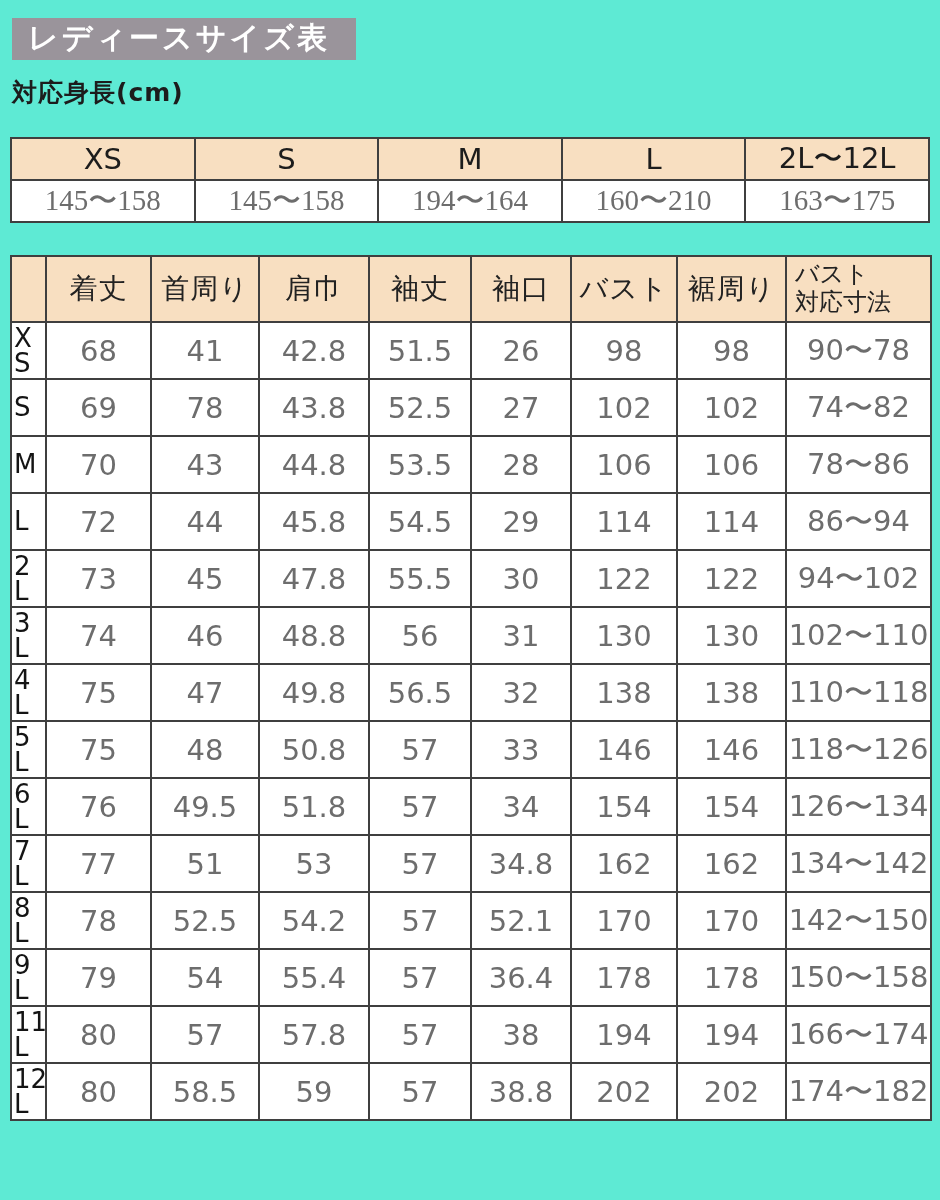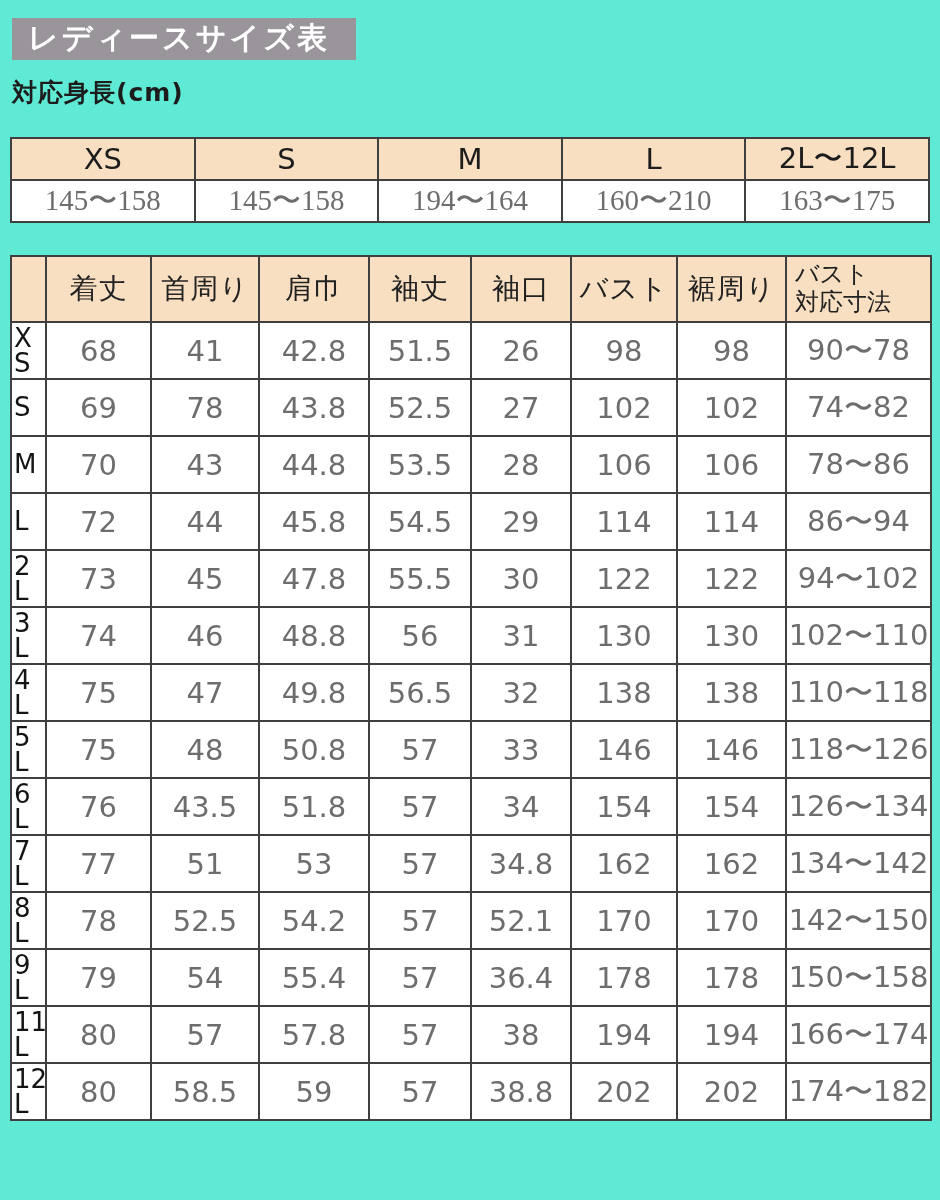--- a/index.html
+++ b/index.html
@@ -255,21 +255,21 @@
           <td>57</td>
           <td>33</td>
           <td>146</td>
           <td>146</td>
           <td>118〜126</td>
         </tr>
         <tr>
           <th class="size-label">6
 L</th>
           <td>76</td>
-          <td>43.5</td>
+          <td>49.5</td>
           <td>51.8</td>
           <td>57</td>
           <td>34</td>
           <td>154</td>
           <td>154</td>
           <td>126〜134</td>
         </tr>
         <tr>
           <th class="size-label">7
 L</th>

